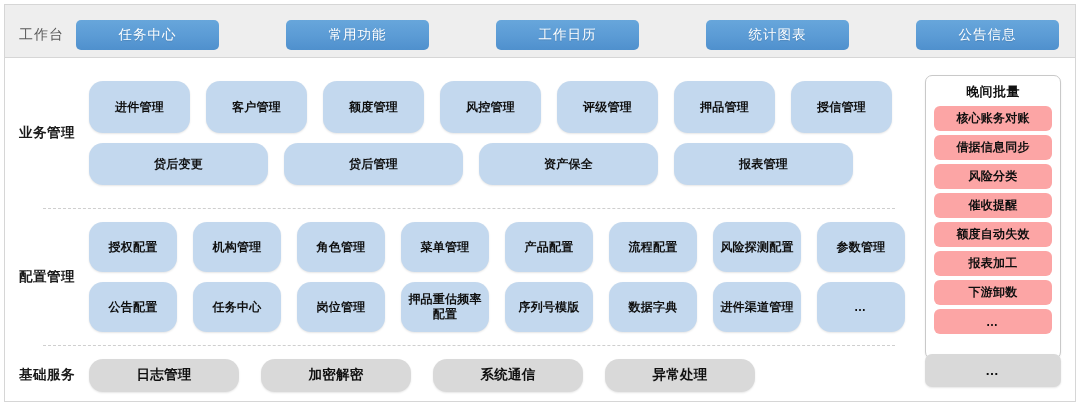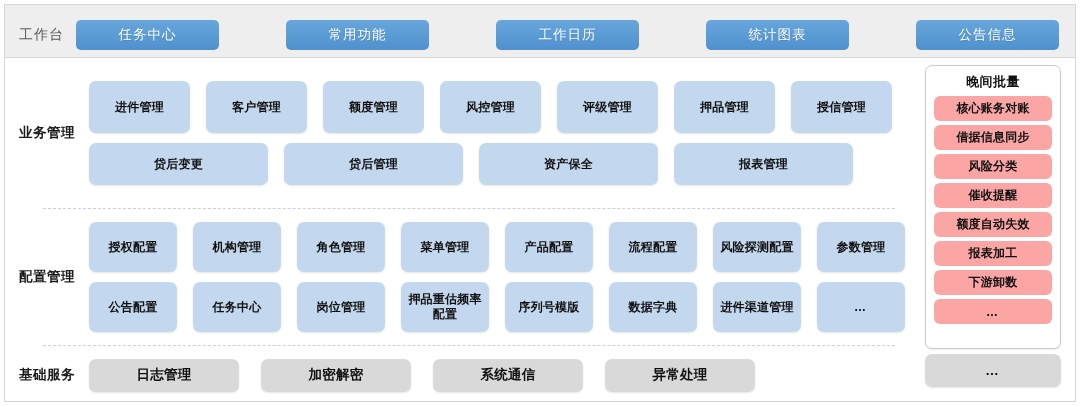--- a/index.html
+++ b/index.html
@@ -119,21 +119,21 @@
     padding-right: 12px;
   }
   .tile-row {
     display: flex;
     align-items: center;
     gap: 16px;
   }
 
   
   .tile {
-    border-radius: 7px;
+    border-radius: 14px;
     display: flex;
     align-items: center;
     justify-content: center;
     text-align: center;
     font-size: 12px;
     font-weight: bold;
     color: #0f0f0f;
     letter-spacing: 0.2px;
     line-height: 1.25;
     box-sizing: border-box;
@@ -172,21 +172,21 @@
   .right-col {
     position: absolute;
     right: 0;
     top: 0;
     width: 162px;
     height: 100%;
   }
   .batch-panel {
     position: absolute;
     left: 12px;
-    top: 7px;
+    top: 17px;
     width: 136px;
     height: 284px;
     background: #ffffff;
     border: 1px solid #c9c9c9;
     border-radius: 7px;
     box-sizing: border-box;
     padding: 6px 8px 7px 8px;
     display: flex;
     flex-direction: column;
     gap: 4px;

